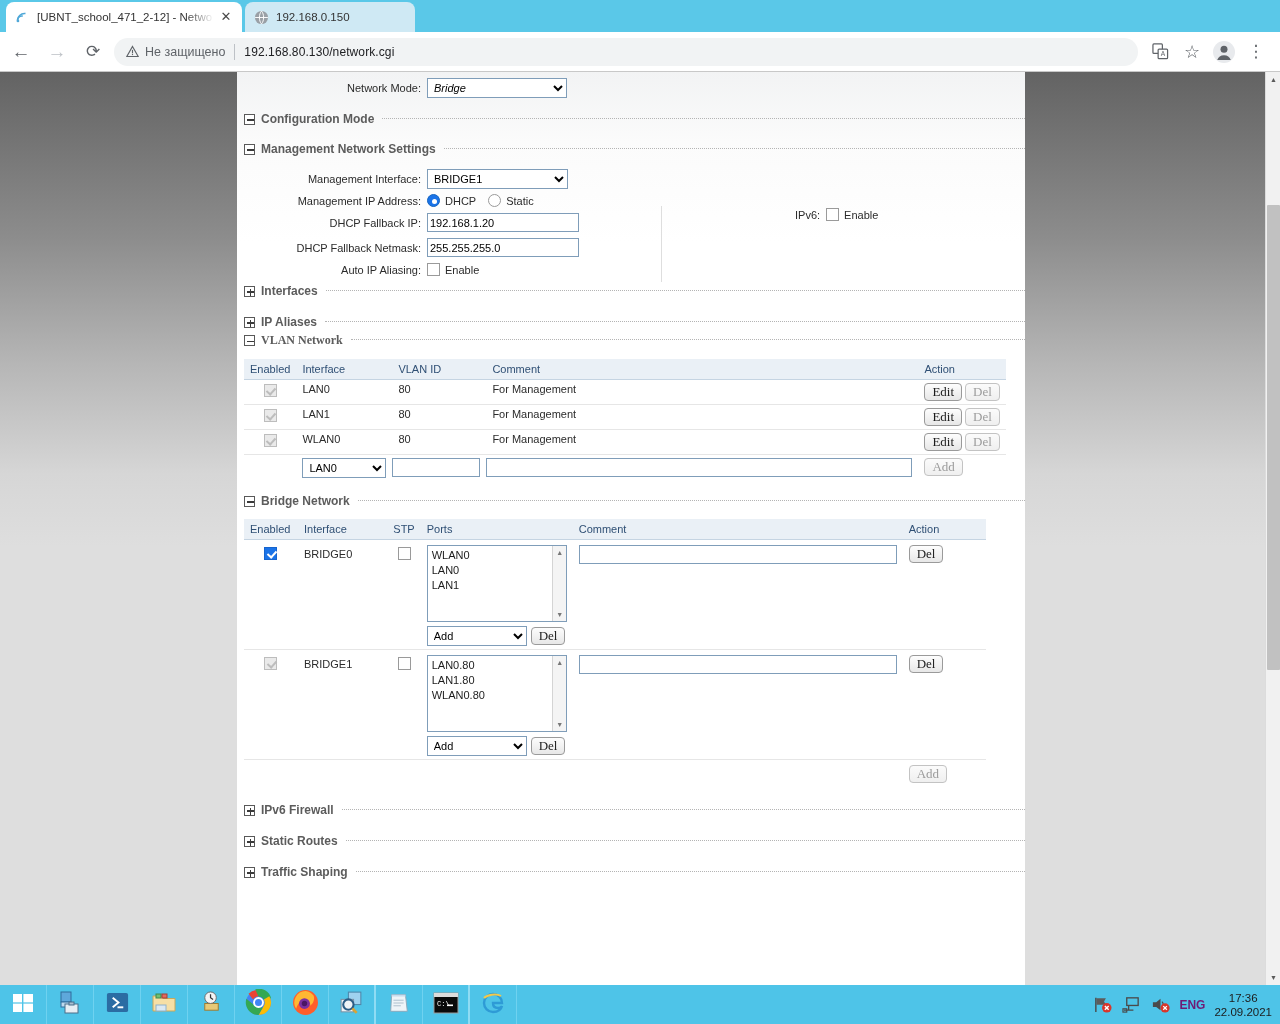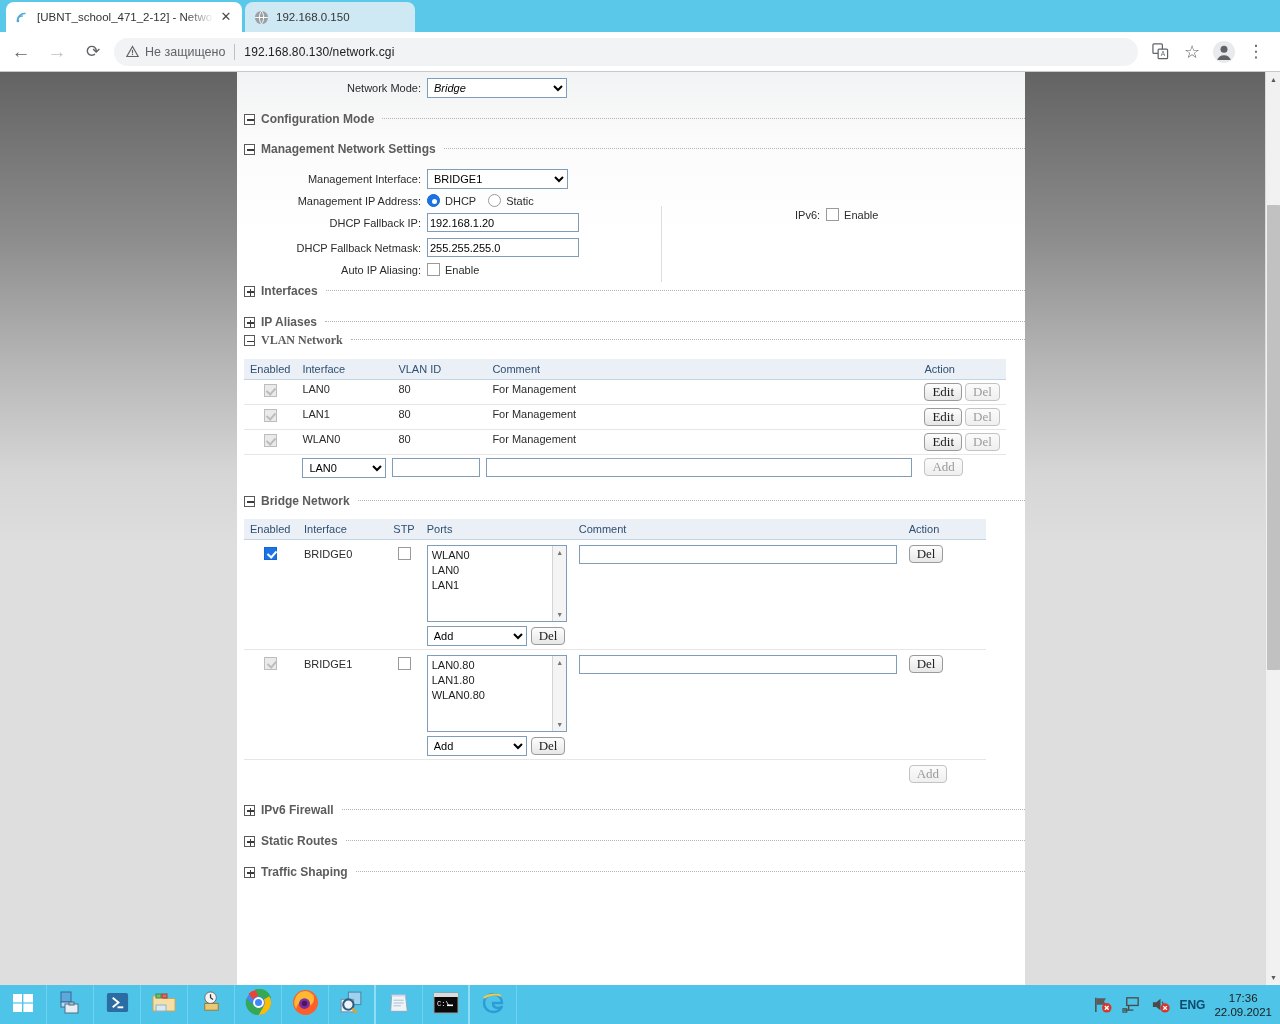--- a/index.html
+++ b/index.html
@@ -232,21 +232,21 @@
   }
   .tb-item {
     width:47px; display:flex; align-items:center; justify-content:center;
     border-right:1px solid #6fd2f0;
   }
   .tb-item.sep { border-right:2px solid #8fdcf4; }
   #tray {
     margin-left:auto; display:flex; align-items:center; padding-right:8px; gap:9px;
   }
   .tray-icon { width:20px; height:20px; display:flex; align-items:center; justify-content:center; }
-  #tray-lang { font-size:12px; color:#0c4a6e; font-weight:bold; }
+  #tray-lang { font-size:12px; color:#701a75; font-weight:bold; }
   #tray-clock { font-size:11.5px; color:#1c1c1c; text-align:center; line-height:14px; }
 </style>
 </head>
 <body>
 
 <div id="rdp-bars">
 
   <div class="rdp-session" style="left:325px; width:360px;"></div>
   <div class="rdp-title" style="left:500px; width:200px;">srv12dhcp</div>
   <div style="position:absolute;left:378px;top:9px;color:#cfe3f5;font-size:10px;">▼</div>

